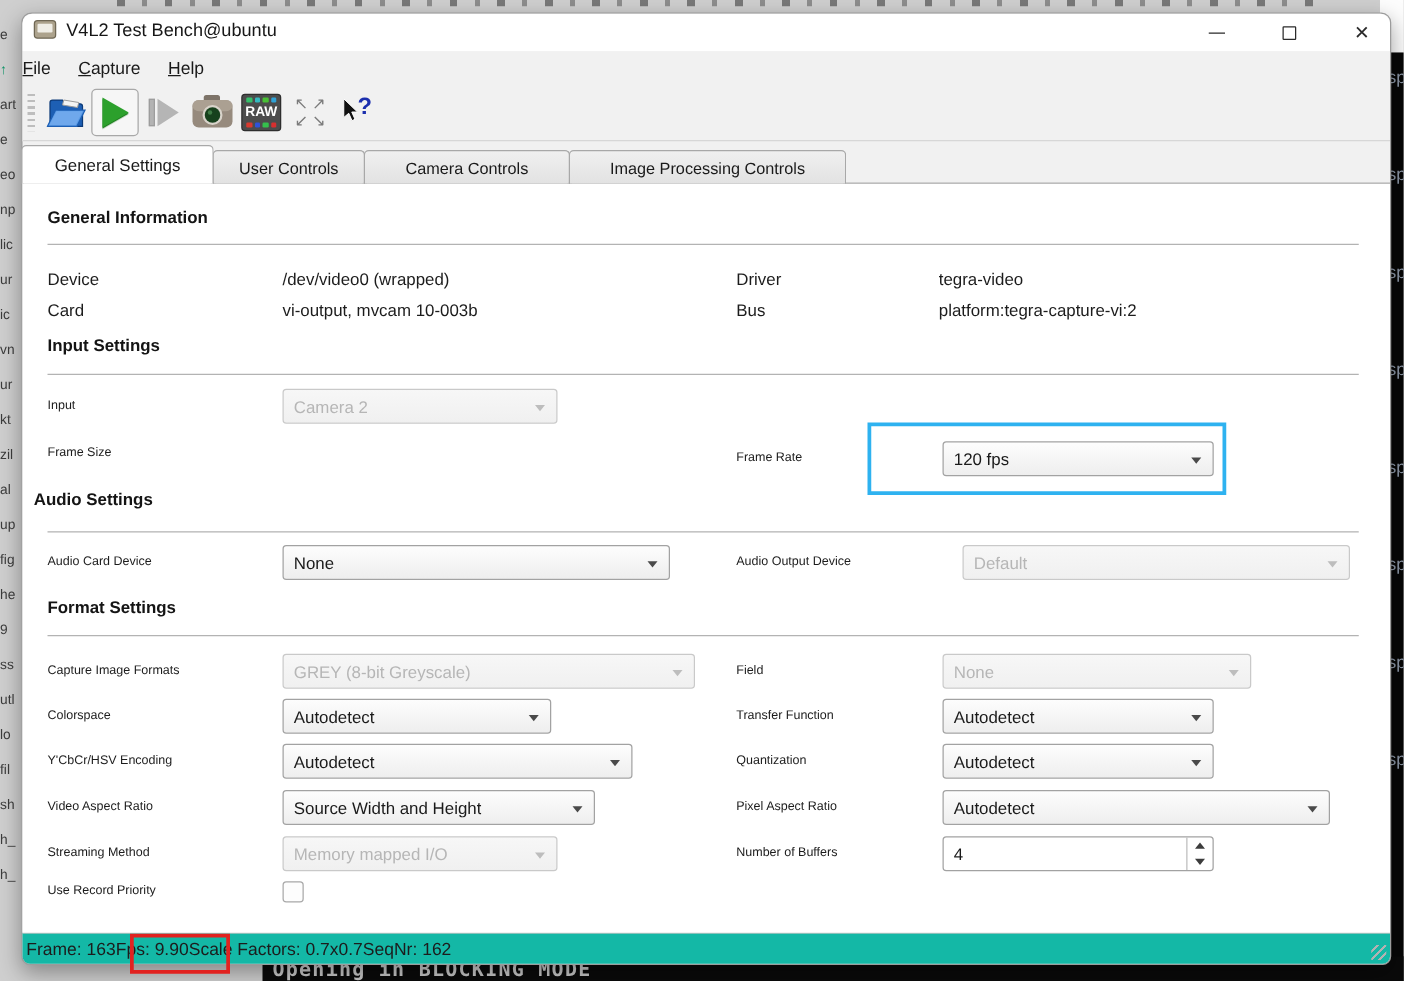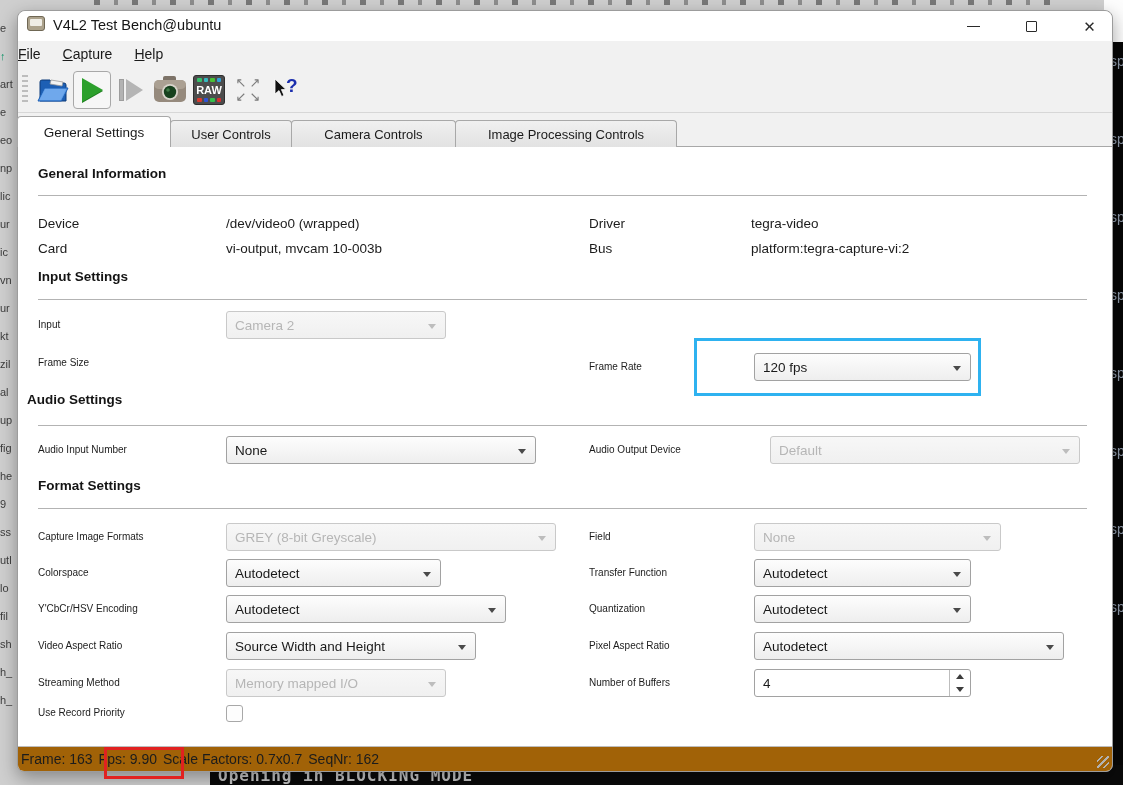--- a/index.html
+++ b/index.html
@@ -94,22 +94,22 @@
   .spin-btns i { flex:1; display:flex; align-items:center; justify-content:center; }
   .spin-up b { width:0; height:0; border-left:4px solid transparent; border-right:4px solid transparent; border-bottom:5px solid #3c3c3c; }
   .spin-dn b { width:0; height:0; border-left:4px solid transparent; border-right:4px solid transparent; border-top:5px solid #3c3c3c; }
 
   .checkbox { position:absolute; width:17px; height:17px; border:1px solid #a8a8a8; border-radius:3px; background:#fdfdfd; z-index:2; }
 
   .hl-blue { position:absolute; border:3px solid #2eb2f0; z-index:6; }
   .hl-red { position:absolute; border:3px solid #e12220; z-index:7; }
 
   
-  .statusbar { position:absolute; left:0; right:0; bottom:0; height:25px; background:#a16207; border-top:1px solid #bdbdbd;
-    border-radius:0 0 6px 6px; display:flex; align-items:center; padding-left:3px; gap:6px; font-size:14px; color:#1c1c1c; }
+  .statusbar { position:absolute; left:0; right:0; bottom:0; height:25px; background:#14b8a6; border-top:1px solid #bdbdbd;
+    border-radius:0 0 6px 6px; display:flex; align-items:center; padding-left:3px; gap:0; font-size:14px; color:#1c1c1c; }
   .grip { position:absolute; right:3px; bottom:3px; width:12px; height:12px;
     background:repeating-linear-gradient(135deg, transparent 0 3px, #b2b2b2 3px 4.6px); border-radius:0 0 4px 0; }
 </style>
 </head>
 <body>
 
 <div class="top-ticks"></div>
 <div class="left-strip">
     <span>e</span>
     <span>↑</span>
@@ -267,21 +267,21 @@
   <div class="lbl" style="left:20px; top:338px">Frame Size</div>
   <div class="lbl" style="left:571px; top:342px">Frame Rate</div>
   <div class="dd" style="left:736px; top:342px; width:217px">
     <span class="dd-text">120 fps</span>
       <span class="dd-arrow"></span>
   </div>
   <div class="hl-blue" style="left:676px; top:327px; width:287px; height:58px"></div>
 
   <div class="heading" style="left:9px; top:381px">Audio Settings</div>
   <div class="rule" style="top:414px"></div>
-  <div class="lbl" style="left:20px; top:425px">Audio Input Number</div>
+  <div class="lbl" style="left:20px; top:425px">Audio Card Device</div>
   <div class="dd" style="left:208px; top:425px; width:310px">
     <span class="dd-text">None</span>
       <span class="dd-arrow"></span>
   </div>
   <div class="lbl" style="left:571px; top:425px">Audio Output Device</div>
   <div class="dd disabled" style="left:752px; top:425px; width:310px">
     <span class="dd-text">Default</span>
       <span class="dd-arrow"></span>
   </div>
 

